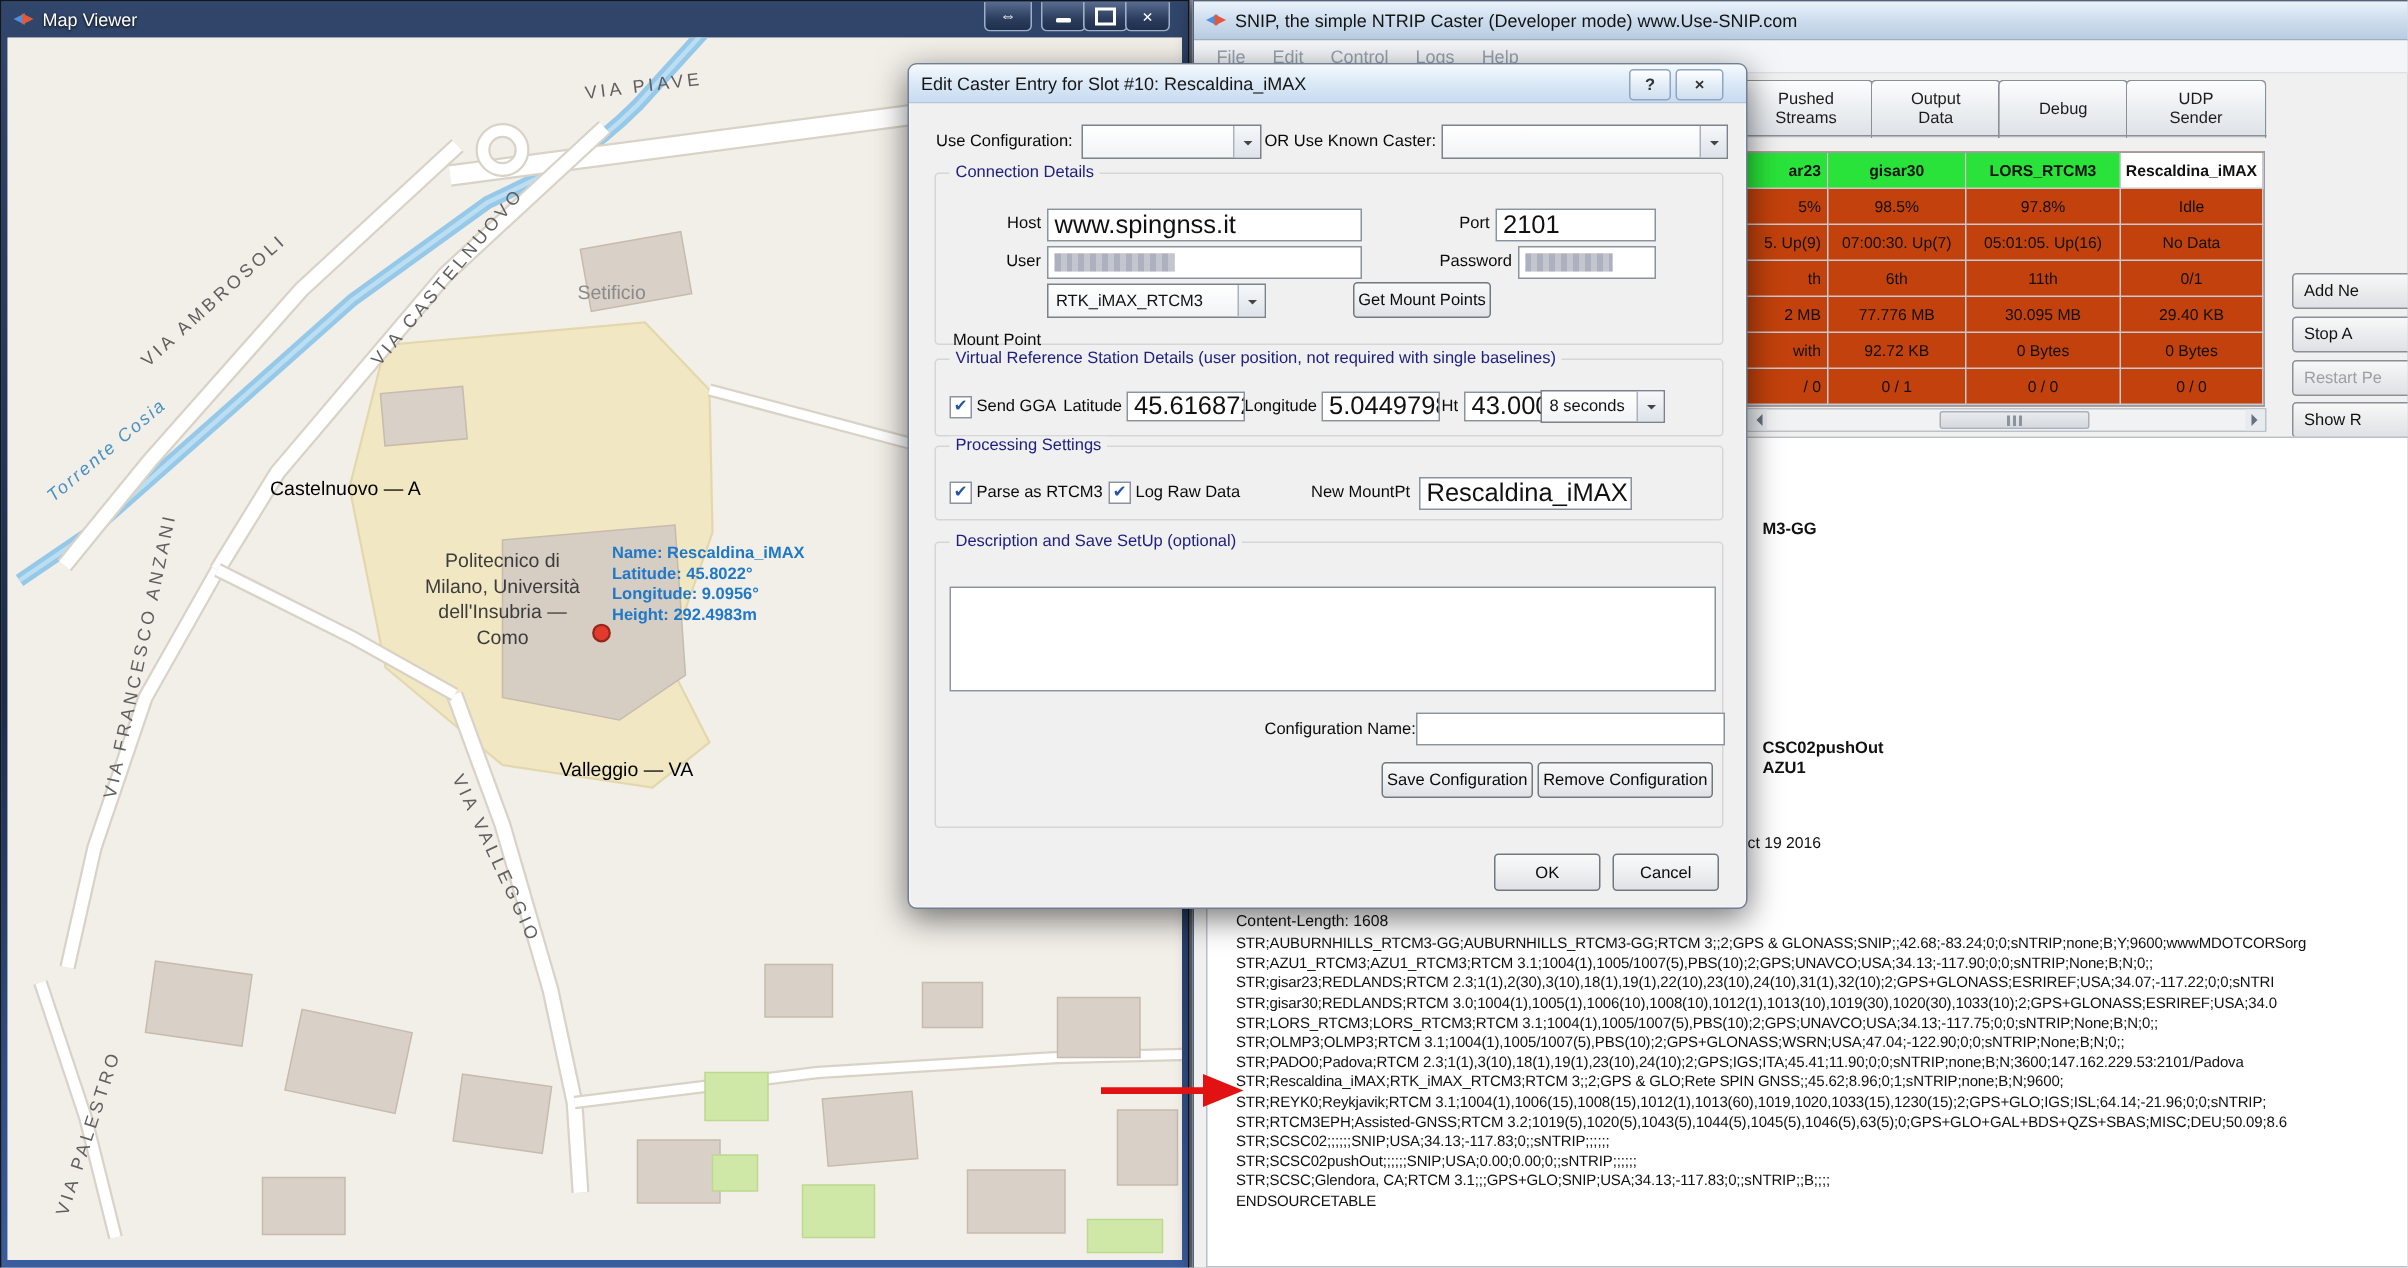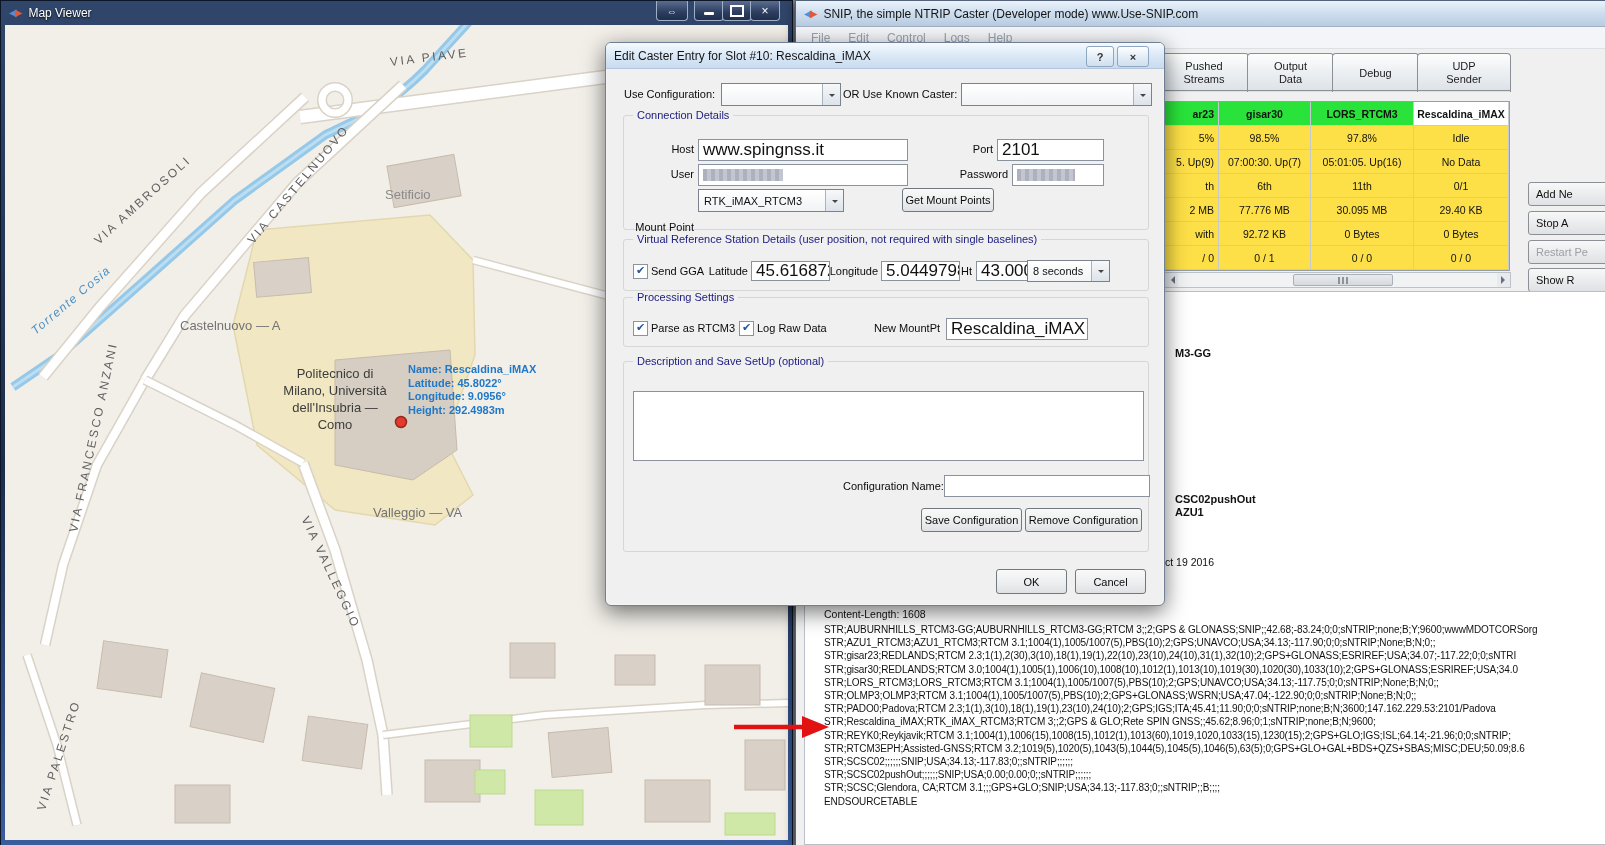--- a/index.html
+++ b/index.html
@@ -20,21 +20,21 @@
   .mv-extra{right:104px;width:30px;font-size:11px;}
   .mv-min{right:68px;width:28px;} .mv-max{right:40px;width:28px;} .mv-close{right:12px;width:28px;}
   .g-min{width:10px;height:3px;background:#fff;border-radius:1px;margin-top:6px;}
   .g-max{width:10px;height:8px;border:2px solid #fff;}
   #map{position:absolute;left:4px;top:24px;right:4px;bottom:6px;background:#f2efe9;overflow:hidden;}
   #map svg{position:absolute;left:0;top:0;}
   .street{position:absolute;font-size:12px;color:#5f5f5f;letter-spacing:2.5px;white-space:nowrap;
           transform-origin:left center;}
   .water-lbl{position:absolute;font-size:12px;font-style:italic;color:#4a90c4;letter-spacing:1.5px;
           white-space:nowrap;transform-origin:left center;}
-  .place{position:absolute;font-size:13px;color:#737373;white-space:nowrap;}
+  .place{position:absolute;font-size:13px;color:#000000;white-space:nowrap;}
   .place-multi{position:absolute;font-size:13px;color:#3c3c3c;text-align:center;white-space:pre-line;line-height:17px;}
   .marker-info{position:absolute;font-size:11px;font-weight:bold;color:#1f78c8;line-height:13.5px;white-space:nowrap;}
 
   
   #snip-window{position:absolute;left:795px;top:0;width:810px;height:845px;background:#f0f0f0;
     border:1px solid #55637a;box-shadow:-2px 2px 10px rgba(0,0,0,.35);overflow:hidden;}
   .sn-titlebar{position:absolute;left:0;top:0;right:0;height:25px;
     background:linear-gradient(#eaf3fb,#cdddee 50%,#b9cce0);display:flex;align-items:center;
     border-bottom:1px solid #9fb0c2;}
   .sn-title{font-size:12px;color:#141414;}
@@ -42,21 +42,21 @@
     border-bottom:1px solid #dde1e6;display:flex;align-items:center;padding-left:6px;}
   .sn-menu-item{font-size:12px;color:#98a2ae;padding:0 9px;}
   .sn-tab{position:absolute;top:52px;height:38px;border:1px solid #8a9097;border-bottom:none;
     border-radius:4px 4px 0 0;background:linear-gradient(#fdfdfe,#edf0f3 45%,#dde1e6);
     font-size:11px;line-height:13px;color:#1c1c1c;display:flex;align-items:center;justify-content:center;
     text-align:center;white-space:pre-line;}
   .tabline{position:absolute;top:89px;left:363px;width:352px;height:1px;background:#8a9097;}
 
   .tbl{position:absolute;left:368px;top:100px;display:grid;
     grid-template-columns:55px 92px 103px 95px;grid-auto-rows:24px;
-    background:#fde047;border:1px solid #979ea6;border-left:none;font-size:10.5px;}
+    background:#c2410c;border:1px solid #979ea6;border-left:none;font-size:10.5px;}
   .tbl > div{border-right:1px solid #c6cbd1;border-bottom:1px solid #c6cbd1;
     display:flex;align-items:center;justify-content:center;color:#111;overflow:hidden;white-space:nowrap;}
   .tbl .cut{justify-content:flex-end;padding-right:4px;}
   .th{font-weight:bold;}
   .g{background:#2ae33a;}
   .idle-h{background:#ffffff;}
 
   .hscroll{position:absolute;left:368px;top:271px;width:345px;height:14px;background:#f1f2f4;
     border:1px solid #bcc2c9;display:flex;align-items:center;}
   .hs-arrow{width:13px;height:100%;display:flex;align-items:center;justify-content:center;background:#e8eaed;}

